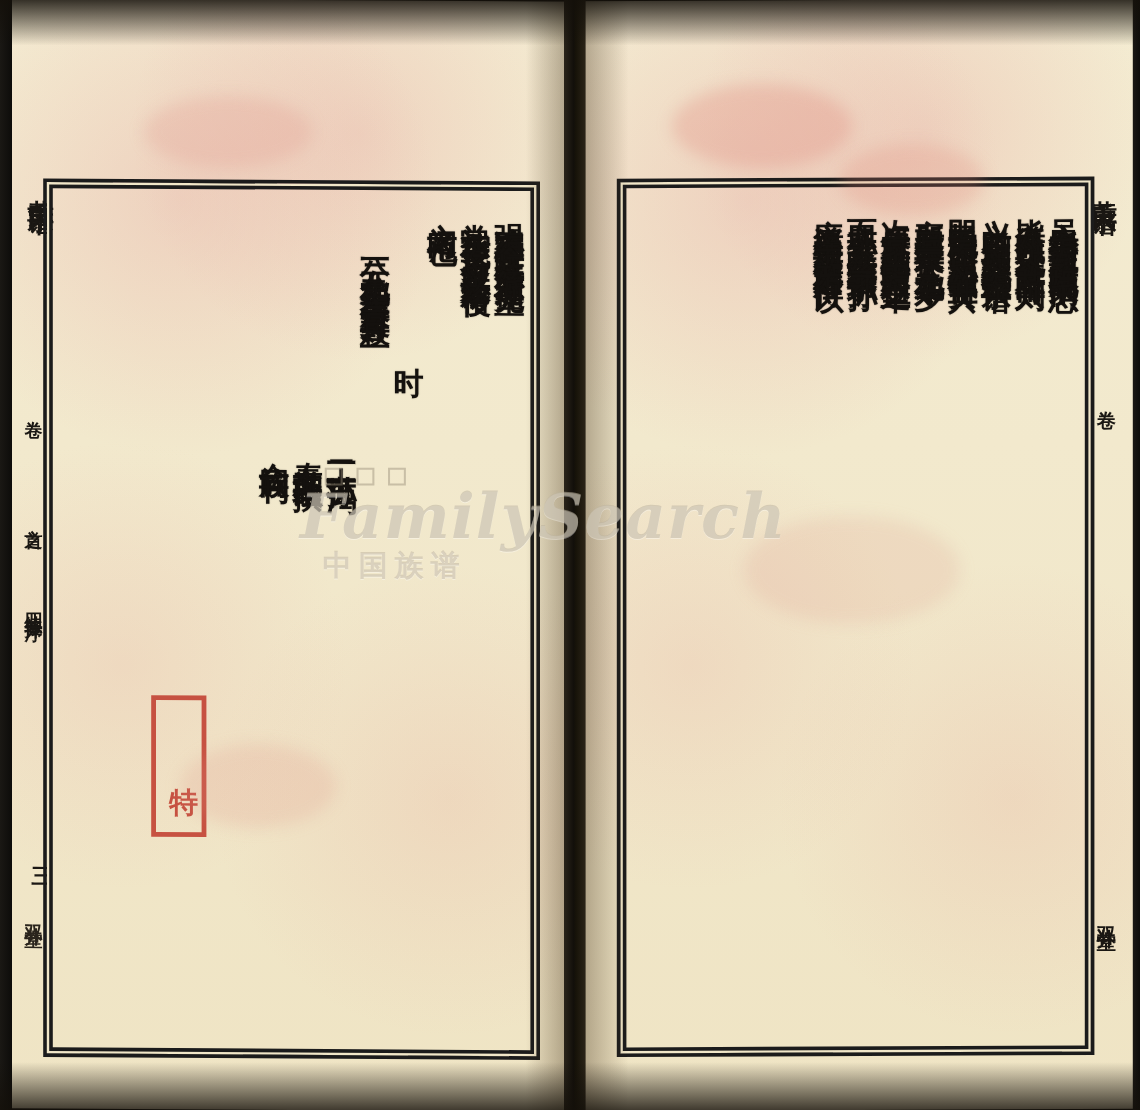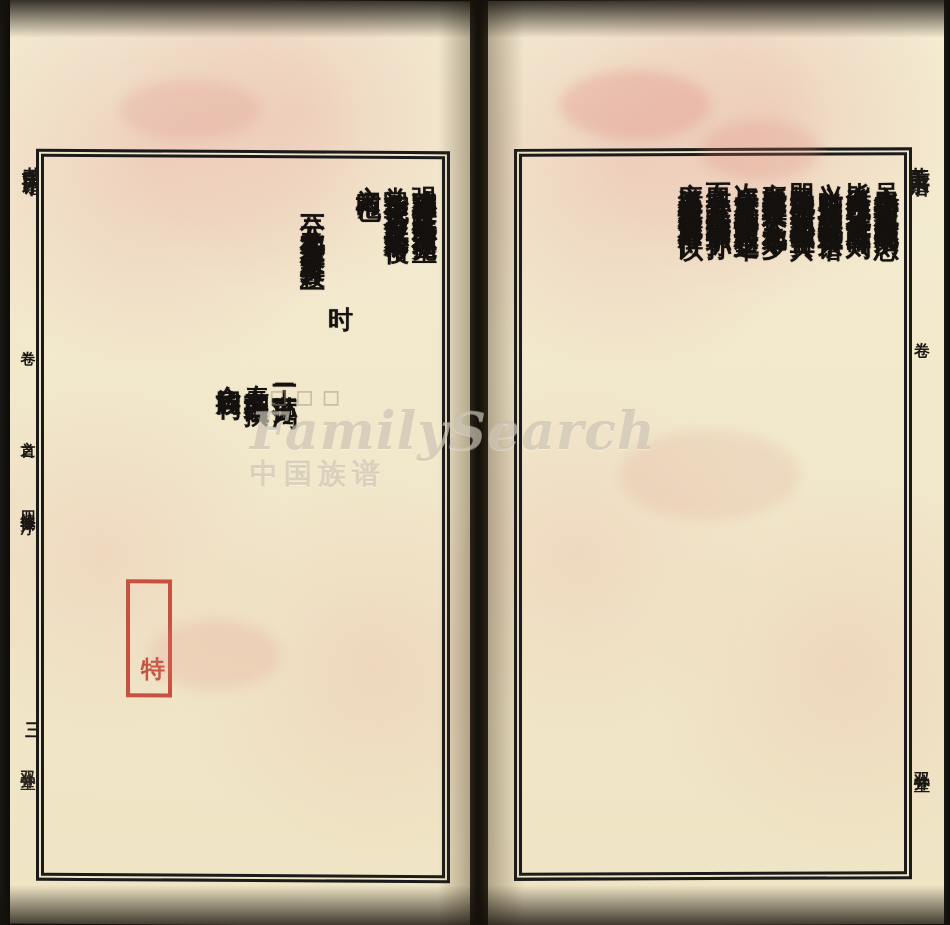--- a/index.html
+++ b/index.html
@@ -153,25 +153,26 @@
     font-style: italic;
     font-weight: 700;
     color: rgba(190,180,160,0.55);
     text-shadow: 0 1px 0 rgba(255,255,255,0.35);
     letter-spacing: 1px;
     pointer-events: none;
     user-select: none;
   }
   .watermark .wm-small {
     display: block;
-    font-size: 28px;
+    font-size: 24px;
     font-style: normal;
     letter-spacing: 6px;
     margin-top: -6px;
     color: rgba(190,178,158,0.5);
+    margin-left: 19px;
   }
   .wm-box {
     position: absolute;
     left: 268px; top: 378px;
     font-size: 30px;
     color: rgba(150,140,120,0.45);
     letter-spacing: 6px;
     pointer-events: none;
     user-select: none;
   }

